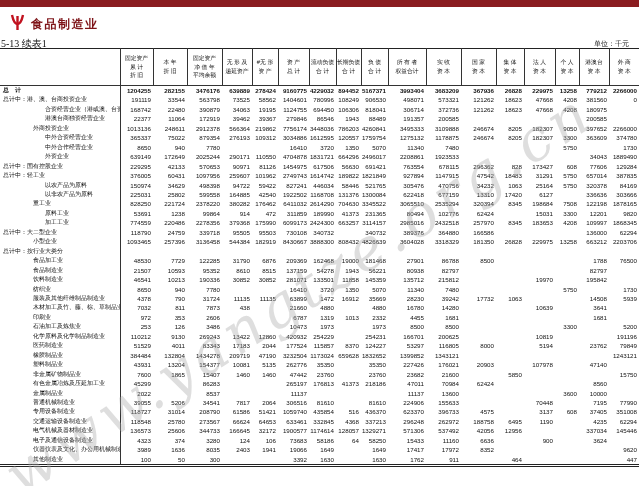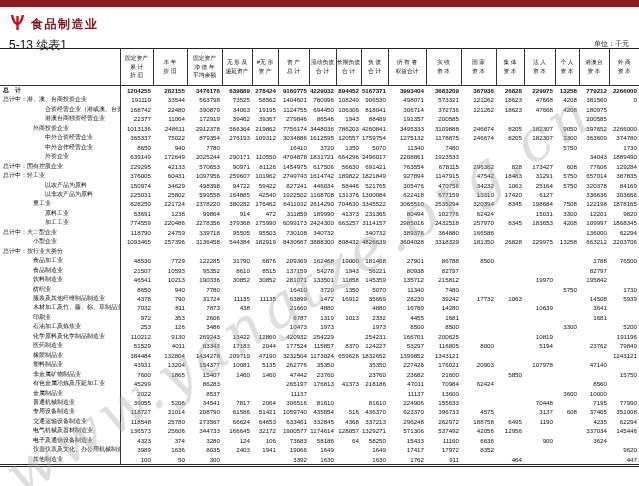--- a/index.html
+++ b/index.html
@@ -5,21 +5,21 @@
   * { margin:0; padding:0; box-sizing:border-box; }
   html,body { width:639px; height:486px; }
   body {
     font-family:"Liberation Sans",sans-serif;
     background:#ffffff; position:relative; overflow:hidden;
     color:#111;
   }
   .topbar { width:100%; height:7px; background:#8a1c20; }
   .logo-row { position:absolute; top:13px; left:9px; display:flex; align-items:center; gap:5px; }
   .site-name { font-size:12px; font-weight:bold; color:#7e1418; letter-spacing:1.5px; }
-  .table-code { position:absolute; top:37px; left:9px; font-size:12px; }
+  .table-code { position:absolute; top:37px; left:1px; font-size:10px;font-family:Liberation Serif, serif; }
   .unit { position:absolute; top:39px; right:10px; font-size:7px; }
   table {
     position:absolute; top:48px; left:0; width:639px;
     border-collapse:collapse; table-layout:fixed;
     border-top:1.2px solid #222; border-bottom:3px double #222;
   }
   th {
     border:0.7px solid #333; border-top:1.2px solid #222;
     font-weight:normal; font-size:5.8px; line-height:1.55;
     white-space:pre-line; text-align:center; vertical-align:middle;

